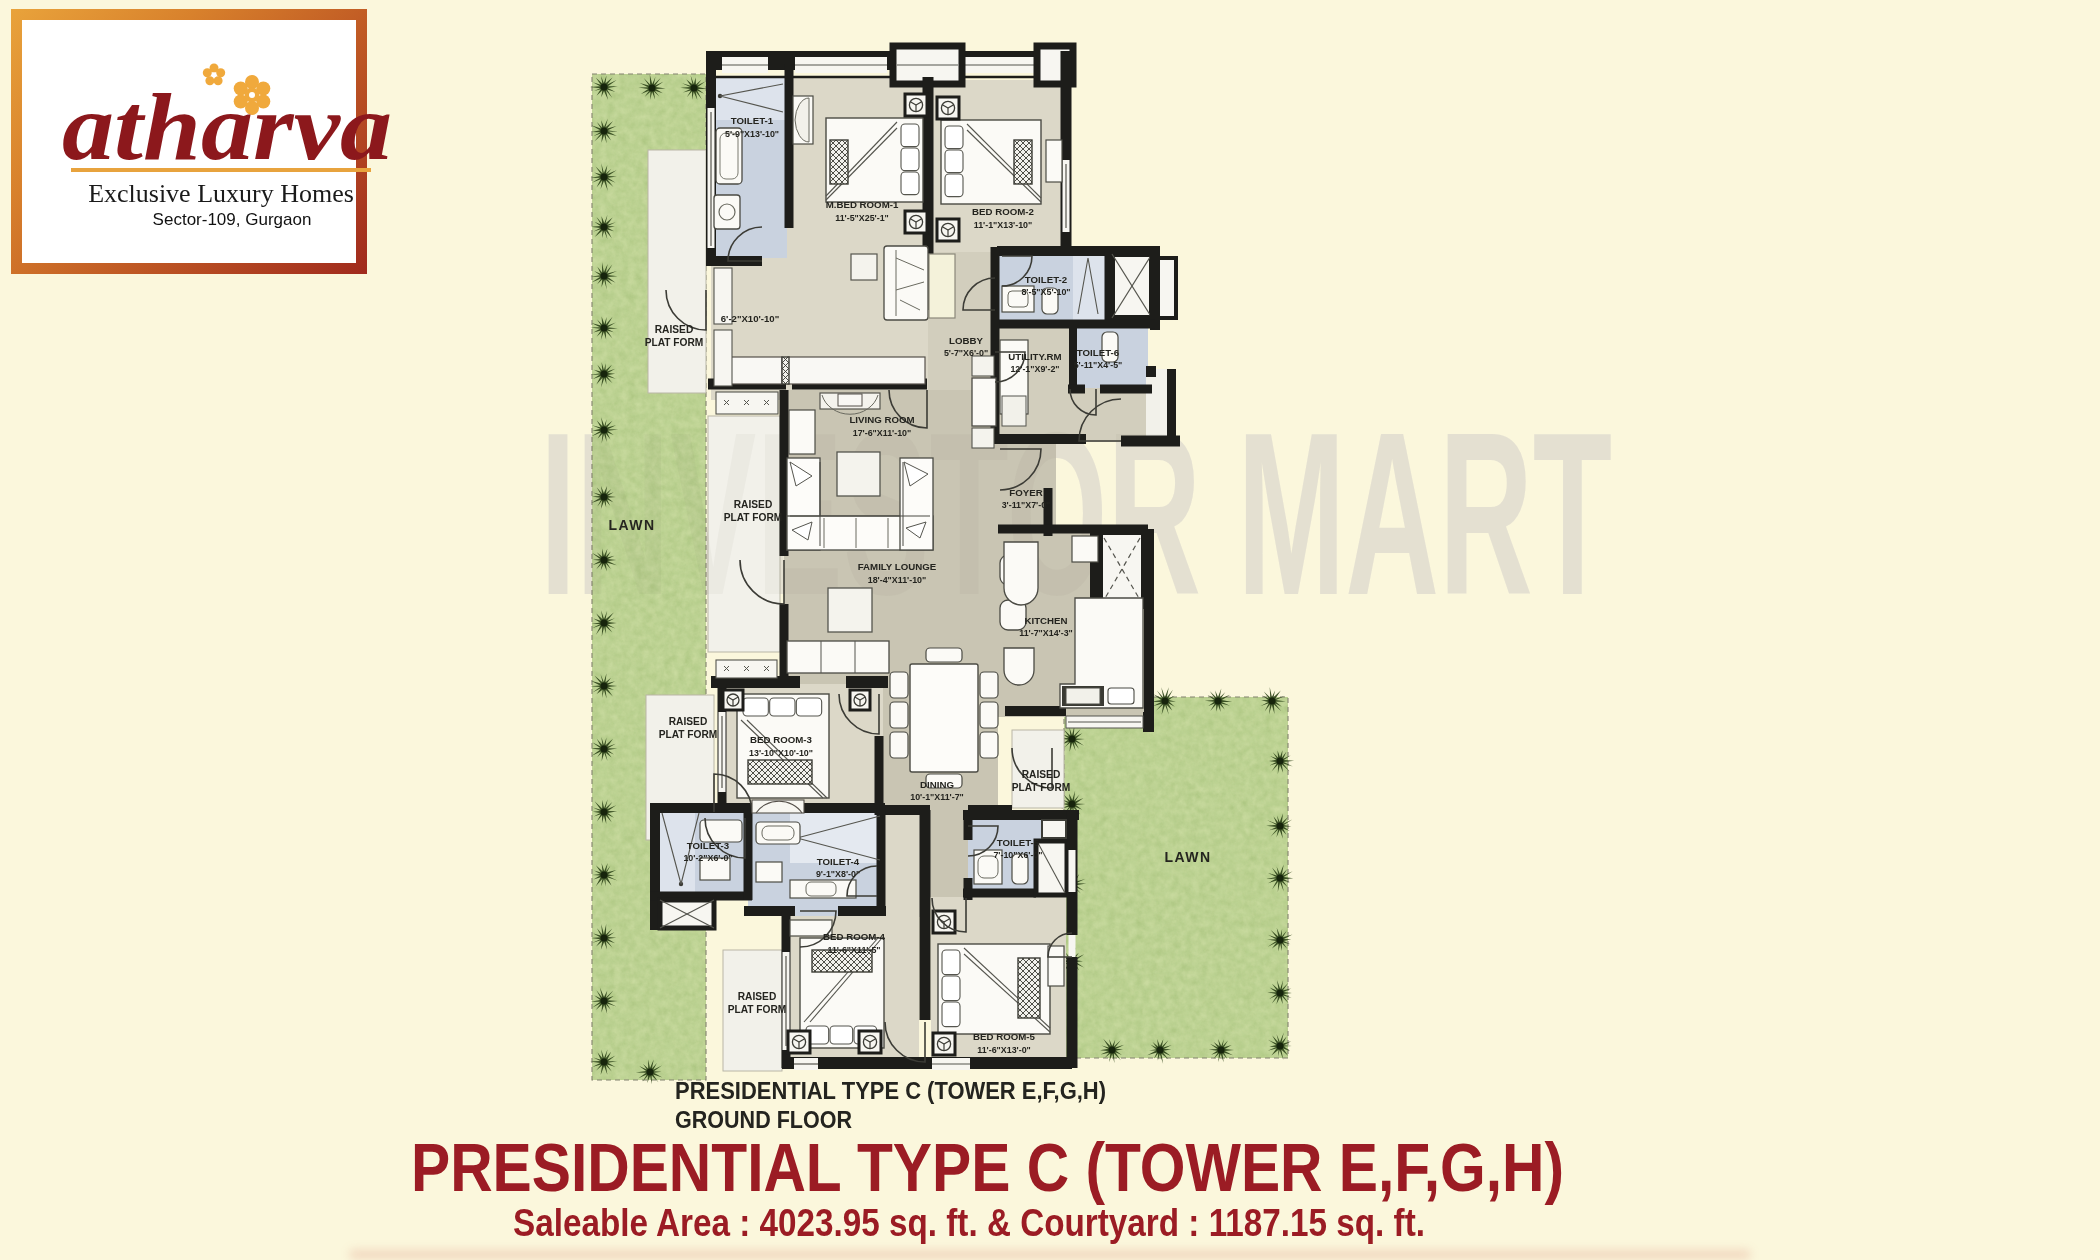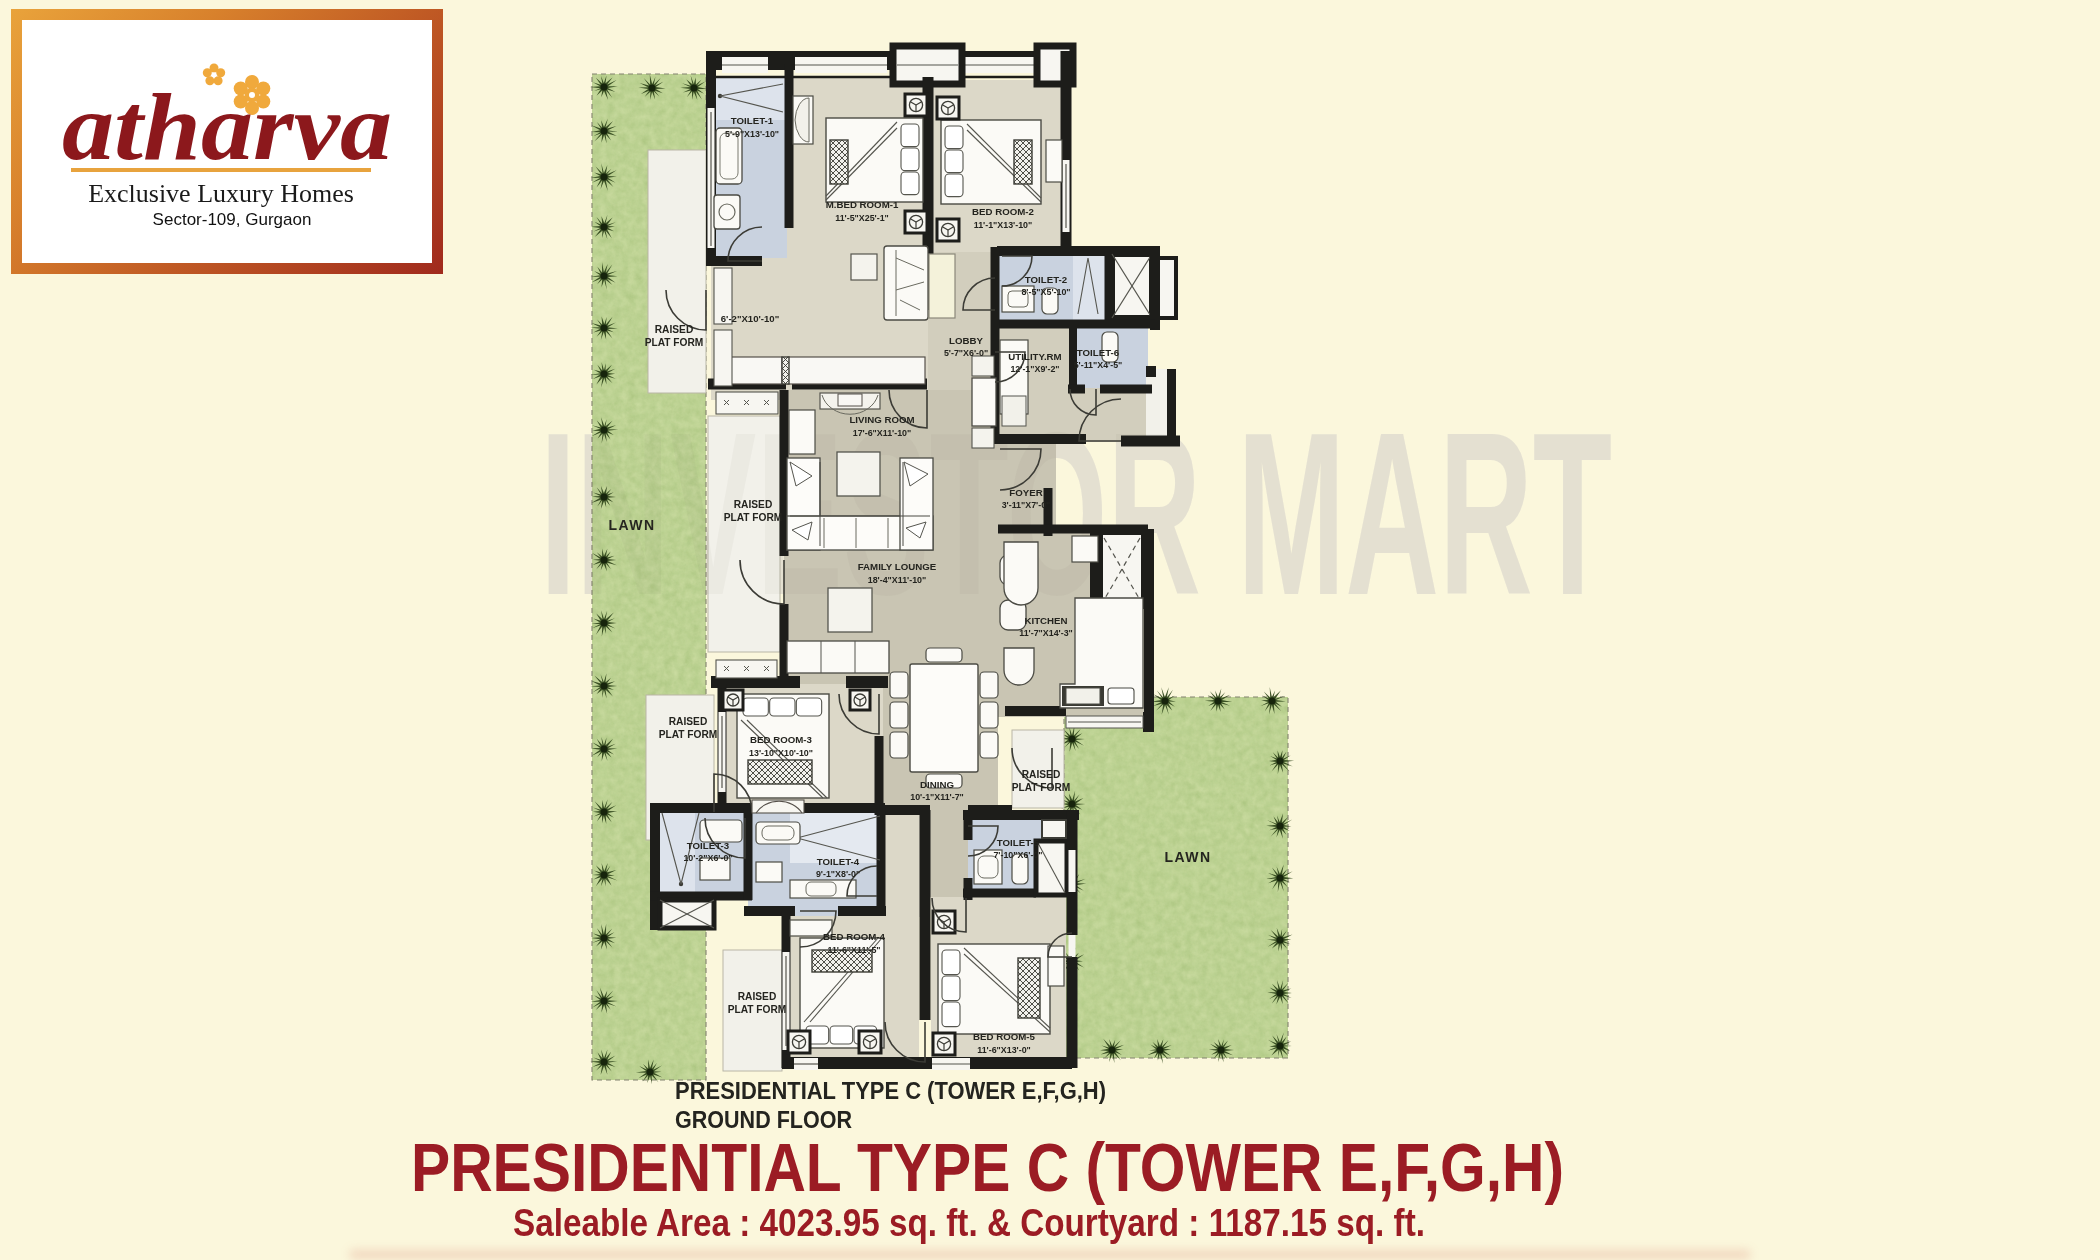--- a/index.html
+++ b/index.html
@@ -672,21 +672,21 @@
 
 <text x="675" y="1099" font-size="23" fill="#24241f" font-weight="700" text-anchor="start" font-family="&quot;Liberation Sans&quot;,sans-serif" textLength="431" lengthAdjust="spacingAndGlyphs">PRESIDENTIAL TYPE C (TOWER E,F,G,H)</text>
 
 <text x="675" y="1128" font-size="23" fill="#24241f" font-weight="700" text-anchor="start" font-family="&quot;Liberation Sans&quot;,sans-serif" textLength="177" lengthAdjust="spacingAndGlyphs">GROUND FLOOR</text>
 
 <text x="411" y="1191" font-size="69" fill="#9b1c24" font-weight="700" text-anchor="start" font-family="&quot;Liberation Sans&quot;,sans-serif" textLength="1153" lengthAdjust="spacingAndGlyphs">PRESIDENTIAL TYPE C (TOWER E,F,G,H)</text>
 
 <text x="513" y="1236" font-size="38" fill="#9b1c24" font-weight="700" text-anchor="start" font-family="&quot;Liberation Sans&quot;,sans-serif" textLength="912" lengthAdjust="spacingAndGlyphs">Saleable Area : 4023.95 sq. ft. &amp; Courtyard : 1187.15 sq. ft.</text>
 </svg>
 
-<div style="position:absolute;left:11px;top:9px;width:432px;height:265px;background:linear-gradient(135deg,#e9a33b 0%,#d8812c 30%,#c05a24 60%,#a02a1d 100%);">
+<div style="position:absolute;left:11px;top:9px;width:356px;height:265px;background:linear-gradient(135deg,#e9a33b 0%,#d8812c 30%,#c05a24 60%,#a02a1d 100%);">
  <div style="position:absolute;left:11px;top:11px;right:11px;bottom:11px;background:#ffffff;"></div>
 
  <svg style="position:absolute;left:0;top:0" width="432" height="265" viewBox="0 0 432 265">
    <g fill="#f0a93c">
      <g transform="translate(203,66)">
        <circle r="4.5" cx="0" cy="-7"></circle>
           <circle r="4.5" cx="6.7" cy="-2.2"></circle>
           <circle r="4.5" cx="4.1" cy="5.7"></circle>
           <circle r="4.5" cx="-4.1" cy="5.7"></circle>
           <circle r="4.5" cx="-6.7" cy="-2.2"></circle>

